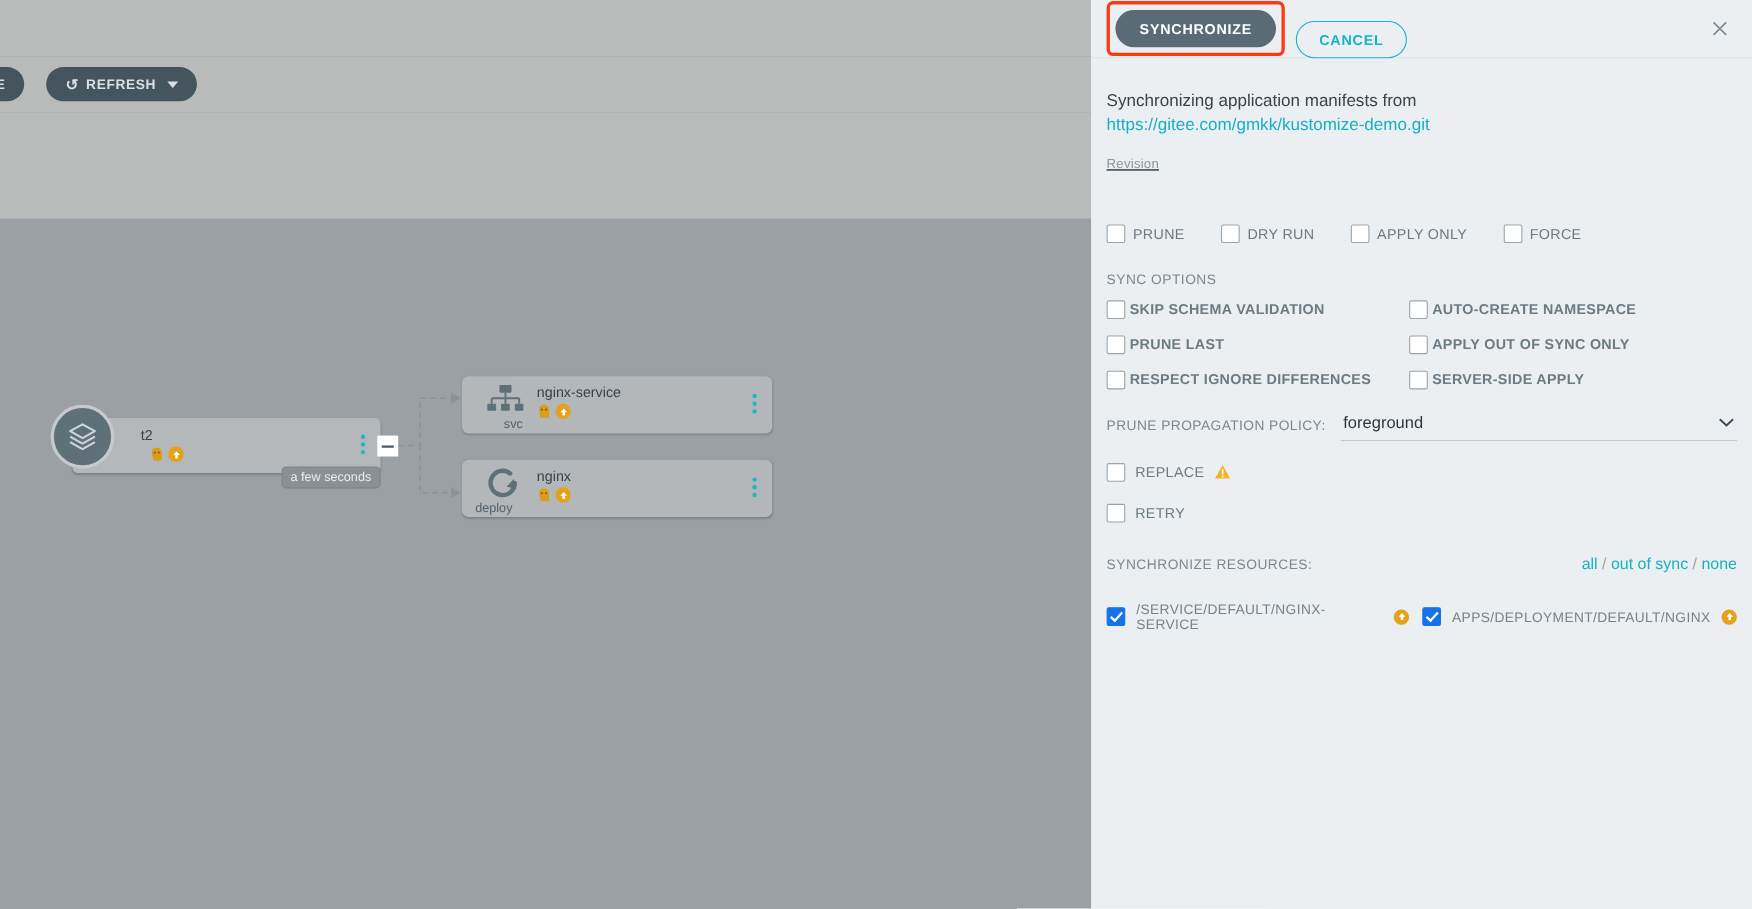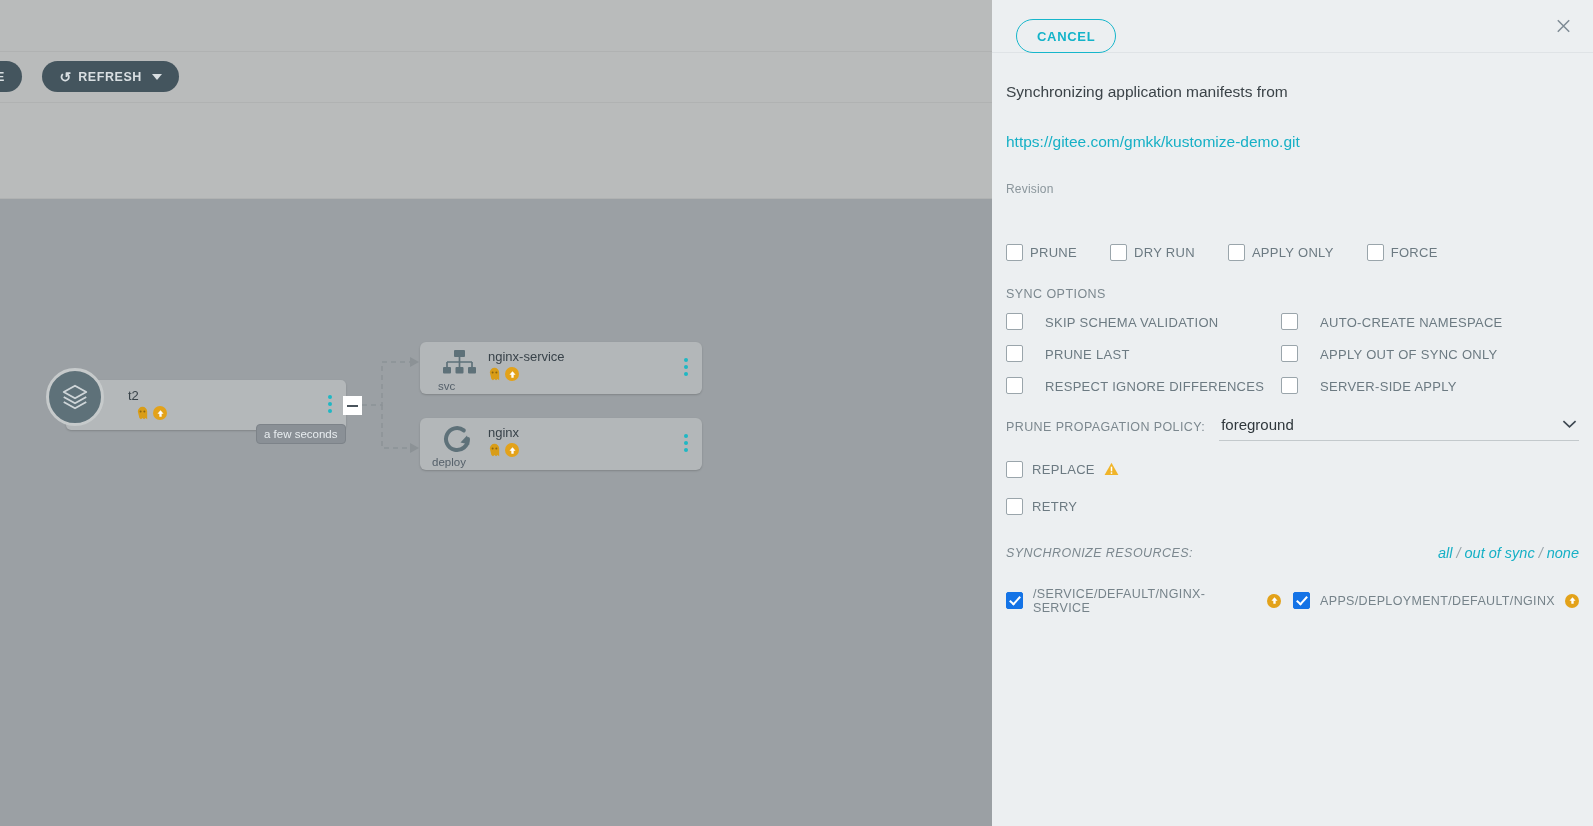--- a/index.html
+++ b/index.html
@@ -89,23 +89,23 @@
     margin-top: 20px;
   }
   #btn-close {
     position: absolute; right: 16px; top: 50%; transform: translateY(-50%);
     background: none; border: none; cursor: pointer; padding: 4px;
     line-height: 0;
   }
 
   #panel-body { padding: 0 14px 0 14px; }
   .intro { margin-top: 28px; font-size: 15.5px; color: #3b4348; line-height: 1.45; }
-  .intro a { color: #16b0c6; text-decoration: none; display:block;margin-top:28px; }
-
-  .field { margin-top: 28px; }
+  .intro a { color: #16b0c6; text-decoration: none; display:block; }
+
+  .field { margin-top: 16px; text-decoration: underline; }
   .field-label { font-size: 12px; color: #8b969c; letter-spacing: .2px; }
   .field-value {
     font-size: 15.5px; color: #2f373c; padding: 5px 0 7px 0;
     border-bottom: 1px solid #c3c9cc; background: transparent;
     width: 100%; font-family: inherit; outline: none;
   }
 
   .cb {
     width: 17px; height: 17px; border: 1.6px solid #9aa5ab; border-radius: 2px;
     background: #fff; display: inline-block; flex: 0 0 auto; cursor: pointer;
@@ -117,33 +117,33 @@
     border: solid #fff; border-width: 0 2.3px 2.3px 0; transform: rotate(42deg);
   }
   .cb-label { font-size: 13px; color: #6c7a82; letter-spacing: .3px; white-space: nowrap; }
 
   .row-inline { display: flex; align-items: center; gap: 24px; margin-top: 48px; }
   .row-inline .grp { display: flex; align-items: center; gap: 7px; margin-right: 9px; }
 
   .section-title { font-size: 12.5px; color: #7c888f; letter-spacing: .45px; margin-top: 26px; }
 
   .opt-grid { margin-top: 12px; display: grid; grid-template-columns: 275px 1fr; row-gap: 15px; }
-  .opt { display: flex; align-items: flex-end; gap: 22px; }
+  .opt { display: flex; align-items: flex-start; gap: 4px; font-weight: bold; }
 
   .policy-row { margin-top: 22px; display: flex; align-items: flex-end; gap: 14px; }
   .policy-label { font-size: 12.5px; color: #7c888f; letter-spacing: .4px; padding-bottom: 7px; white-space: nowrap; }
   .policy-select {
     flex: 1; border-bottom: 1px solid #c3c9cc; display: flex; align-items: center;
     justify-content: space-between; padding: 0 2px 7px 2px; cursor: pointer;
   }
   .policy-value { font-size: 15px; color: #2f373c; }
 
   .stack-row { display: flex; align-items: center; gap: 9px; margin-top: 20px; }
 
-  .sync-res-row { margin-top: 30px; display: flex; align-items: center; justify-content: space-between; font-style: italic; }
+  .sync-res-row { margin-top: 30px; display: flex; align-items: center; justify-content: space-between; }
   .links { font-size: 14.5px; color: #9aa5ab; }
   .links a { color: #16b0c6; text-decoration: none; cursor: pointer; }
 
   .res-list { margin-top: 26px; display: flex; flex-direction: row; gap: 12px; }
   .res-item { display: flex; align-items: center; gap: 10px; }
   .res-name { font-size: 12.5px; color: #76838a; letter-spacing: .35px; }
 
   .warn-tri { width: 15px; height: 14px; }
 </style>
 </head>
@@ -212,21 +212,21 @@
     <div class="node" id="node-svc">
       <div style="position:absolute;left:22px;top:7px;">
         <svg width="34" height="30" viewBox="0 0 34 30">
           <rect x="12" y="1" width="11" height="7" rx="1" fill="#5e7179"></rect>
           <path d="M17.5 8 V13 M5 13 H30 M5 13 V18 M17.5 13 V18 M30 13 V18" stroke="#5e7179" stroke-width="1.7" fill="none"></path>
           <rect x="1" y="18" width="8" height="6.5" rx="1" fill="#5e7179"></rect>
           <rect x="13.5" y="18" width="8" height="6.5" rx="1" fill="#5e7179"></rect>
           <rect x="26" y="18" width="8" height="6.5" rx="1" fill="#5e7179"></rect>
         </svg>
       </div>
-      <div class="node-kind" style="left:18px; top:38px;">svc</div>
+      <div class="node-kind" style="left:38px; top:38px;">svc</div>
       <div class="node-title" style="left:68px; top:7px;">nginx-service</div>
       <div class="badges" style="left:68px; top:25px;">
         <svg class="badge-ghost" viewBox="0 0 16 18">
           <path d="M2 7a6 6 0 0 1 12 0v10l-2-1.6-2 1.6-2-1.6-2 1.6-2-1.6z" fill="#d99d18"></path>
           <circle cx="5.6" cy="7" r="1.3" fill="#8a6510"></circle>
             <circle cx="10.4" cy="7" r="1.3" fill="#8a6510"></circle>
         </svg>
         <span class="badge-arrow">
           <svg width="9" height="9" viewBox="0 0 10 10">
               <path d="M5 1.4 L8.4 5.2 H6.3 V8.6 H3.7 V5.2 H1.6 Z" fill="#fff"></path>
@@ -265,20 +265,23 @@
           <i></i>
           <i></i>
           <i></i>
         </div>
     </div>
   </div>
 
   <div id="panel">
 
     <div id="panel-header">
+      <div class="hl-wrap">
+        <button id="btn-sync">SYNCHRONIZE</button>
+      </div>
       <button id="btn-cancel">CANCEL</button>
       <button id="btn-close">
         <svg width="19" height="19" viewBox="0 0 20 20" stroke="#7e8b95" stroke-width="1.6">
           <path d="M4 4 L16 16 M16 4 L4 16"></path>
         </svg>
       </button>
     </div>
 
     <div id="panel-body">
 

